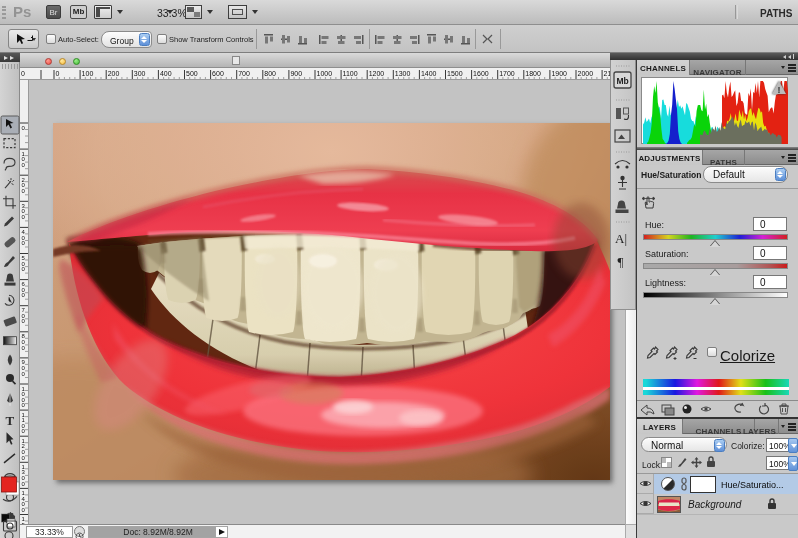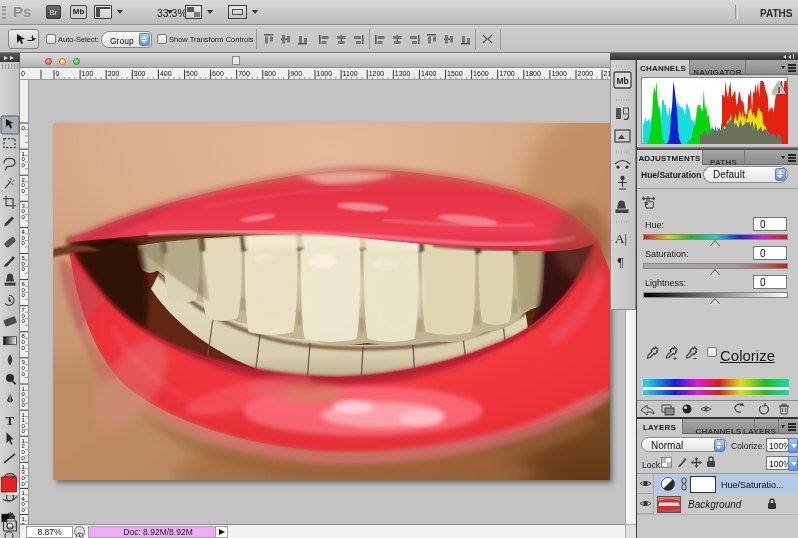--- a/index.html
+++ b/index.html
@@ -18,21 +18,21 @@
 #toolhdr{left:0;top:53px;width:22px;height:9px;background:linear-gradient(#585858,#383838);color:#e8e8e8;font-size:7px;text-align:left;padding-left:3px;line-height:8px;letter-spacing:-1px;}
 #tabbar{left:20px;top:53px;width:616px;height:15px;background:linear-gradient(#dadada,#b4b4b4);border-bottom:1px solid #8e8e8e;}
 .tl{position:absolute;top:57.5px;width:7px;height:7px;border-radius:50%;}
 #doctitle{left:243px;top:55.5px;font-size:9.5px;color:#1a1a1a;}
 #paste{left:28px;top:80px;width:597px;height:444px;background:#c3c3c3;}
 #vsb{left:625px;top:80px;width:11px;height:444px;background:linear-gradient(90deg,#fdfdfd,#ececec);border-left:1px solid #aaa;}
 #photo{left:53px;top:123px;width:557px;height:357px;box-shadow:2.5px 3px 5px rgba(50,50,50,.6);}
 #statusbar{left:20px;top:524px;width:616px;height:14px;background:#f2f2f2;border-top:1px solid #8a8a8a;}
 #hsb{left:20px;top:512px;width:0;height:0;}
 #zoombox{left:26px;top:526px;width:47px;height:12px;background:#fff;border:1px solid #999;font-size:8.5px;color:#222;text-align:center;line-height:11px;}
-#docseg{left:88px;top:526px;width:140px;height:12px;background:#f0abfc;border:1px solid #a5a5a5;font-size:8.5px;color:#222;text-align:center;line-height:11px;}
+#docseg{left:88px;top:526px;width:140px;height:12px;background:#a3a3a3;border:1px solid #a5a5a5;font-size:8.5px;color:#222;text-align:center;line-height:11px;}
 #dockhdr{left:610px;top:53px;width:188px;height:7px;background:linear-gradient(#5a5a5a,#303030);}
 #strip{left:610px;top:60px;width:26px;height:250px;background:linear-gradient(90deg,#d2d2d2,#c4c4c4);border:1px solid #909090;border-top:none;}
 #panels{left:636px;top:60px;width:162px;height:478px;background:#c9c9c9;border-left:1px solid #3a3a3a;}
 .tabbarP{position:absolute;left:637px;width:161px;height:15px;background:linear-gradient(#a6a6a6,#8d8d8d);border-bottom:1px solid #666;}
 .tabA{position:absolute;height:15px;background:linear-gradient(#d2d2d2,#c7c7c7);border-right:1px solid #777;font-size:8px;font-weight:bold;color:#1a1a1a;text-align:center;padding-top:4px;letter-spacing:0.2px;}
 .tabI{position:absolute;height:15px;font-size:8px;font-weight:bold;color:#383838;text-align:center;padding-top:8px;letter-spacing:0.2px;border-right:1px solid #777;}
 .pmenu{position:absolute;width:16px;height:9px;}
 .pmenu:before{content:"";position:absolute;left:0;top:3px;border-left:2.5px solid transparent;border-right:2.5px solid transparent;border-top:3px solid #222;}
 .pmenu:after{content:"";position:absolute;left:7px;top:1px;width:8px;height:2px;background:#222;box-shadow:0 3px 0 #222,0 6px 0 #222;height:1.5px;}
 .lbl{position:absolute;font-size:10px;font-weight:bold;color:#1a1a1a;}
@@ -620,21 +620,21 @@
 <ellipse cx="78" cy="262" rx="26" ry="52" fill="#e08888" opacity="0.4" filter="url(#b3)" transform="rotate(35 78 262)"></ellipse>
 
 <path d="M 0,126 Q 28,117 48,128 Q 28,127 0,134 Z" fill="#703524" filter="url(#b1)"></path>
 <path d="M 8,136 Q 36,150 50,176 Q 34,194 26,210 Q 12,176 6,144 Z" fill="#bf4a54" opacity="0.55" filter="url(#b2)"></path>
 <path d="M 26,190 Q 44,228 66,254 L 48,260 Q 30,224 22,194 Z" fill="#c85a60" opacity="0.45" filter="url(#b2)"></path>
 <ellipse cx="528" cy="118" rx="28" ry="38" fill="#8a4530" opacity="0.45" filter="url(#b3)"></ellipse>
 <rect width="557" height="357" fill="#c58a5f" opacity="0.05"></rect>
 </svg></div>
 <div class="abs" id="hsb"></div>
 <div class="abs" id="statusbar"></div>
-<div class="abs" id="zoombox">8.87%</div>
+<div class="abs" id="zoombox">33.33%</div>
 <div class="abs" style="left:74px;top:526px;width:11px;height:11px;border:1px solid #777;border-radius:50%;background:#ddd;"><svg width="9" height="9">
         <path d="M4.5,1 a3.5,3.5 0 1 0 0.1,0 M4.5,2 l0,2.5 l2,1" stroke="#444" fill="none" stroke-width="0.9"></path>
       </svg></div>
 <div class="abs" id="docseg">Doc: 8.92M/8.92M</div>
 <div class="abs" style="left:215px;top:526px;width:13px;height:12px;background:#fff;border:1px solid #a5a5a5;"></div>
     <div class="abs" style="left:219px;top:528.5px;width:0;height:0;border-top:3.5px solid transparent;border-bottom:3.5px solid transparent;border-left:6px solid #111;"></div>
 <div class="abs" style="left:625px;top:524px;width:11px;height:14px;background:#e0e0e0;border-left:1px solid #aaa;border-top:1px solid #aaa;"></div>
 <div class="abs" id="dockhdr"></div>
 <div class="abs" style="left:783px;top:54.5px;width:0;height:0;border-top:2px solid transparent;border-bottom:2px solid transparent;border-right:3.5px solid #cfcfcf;"></div>
 <div class="abs" style="left:788px;top:54.5px;width:0;height:0;border-top:2px solid transparent;border-bottom:2px solid transparent;border-right:3.5px solid #cfcfcf;"></div>

